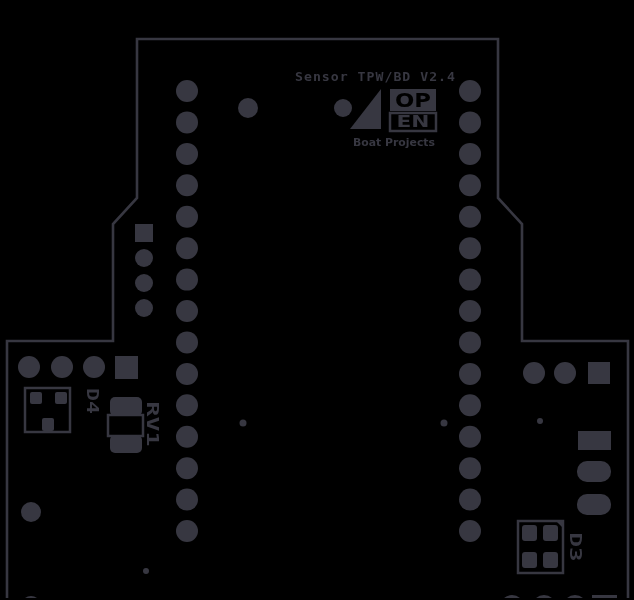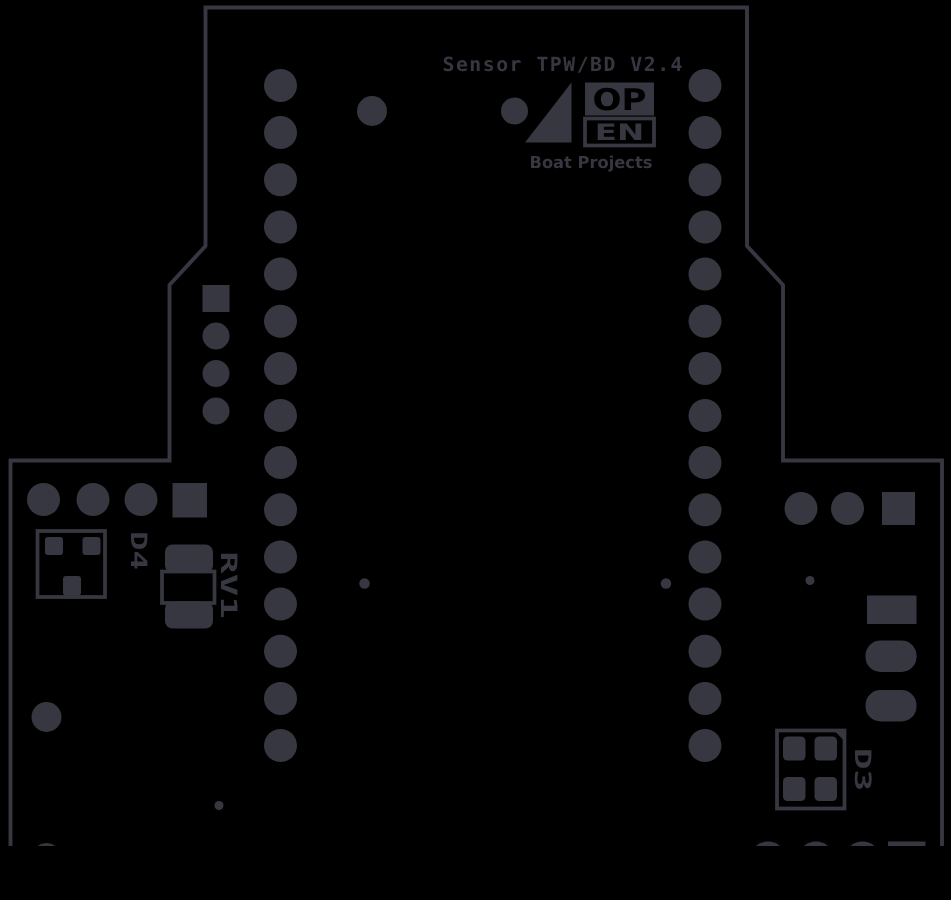--- a/index.html
+++ b/index.html
@@ -1,17 +1,17 @@
 <!DOCTYPE html>
 <html style="--bg: #000000; --silk: #373741;"><head>
 <meta charset="utf-8">
 <style>
   :root{ --bg:#000000; --silk:#373741; }
   html,body{ margin:0; padding:0; background:var(--bg); }
-  .stage{ position:relative; width:634px; height:564px; background:var(--bg); overflow:hidden; }
+  .stage{ position:relative; width:634px; height:564px; background:var(--bg); overflow:hidden;margin-top:34px; }
   svg{ display:block; }
   .silk-fill{ fill:var(--silk); stroke:none; }
   .silk-stroke{ fill:none; stroke:var(--silk); stroke-width:2.5; }
   .board-outline{ stroke-width:2.6; }
   text{ fill:var(--silk); font-family:"DejaVu Sans Mono", monospace; }
   .title-text{ font-size:13px; font-weight:bold; letter-spacing:1px; }
   .logo-op{ fill:#000000; font-family:"DejaVu Sans", sans-serif; font-weight:bold; font-size:20px; }
   .logo-en{ fill:var(--silk); font-family:"DejaVu Sans", sans-serif; font-weight:bold; font-size:15px; }
   .logo-caption{ font-family:"DejaVu Sans", sans-serif; font-weight:bold; font-size:11px; }
   .ref-label{ font-size:15px; font-weight:bold; }

